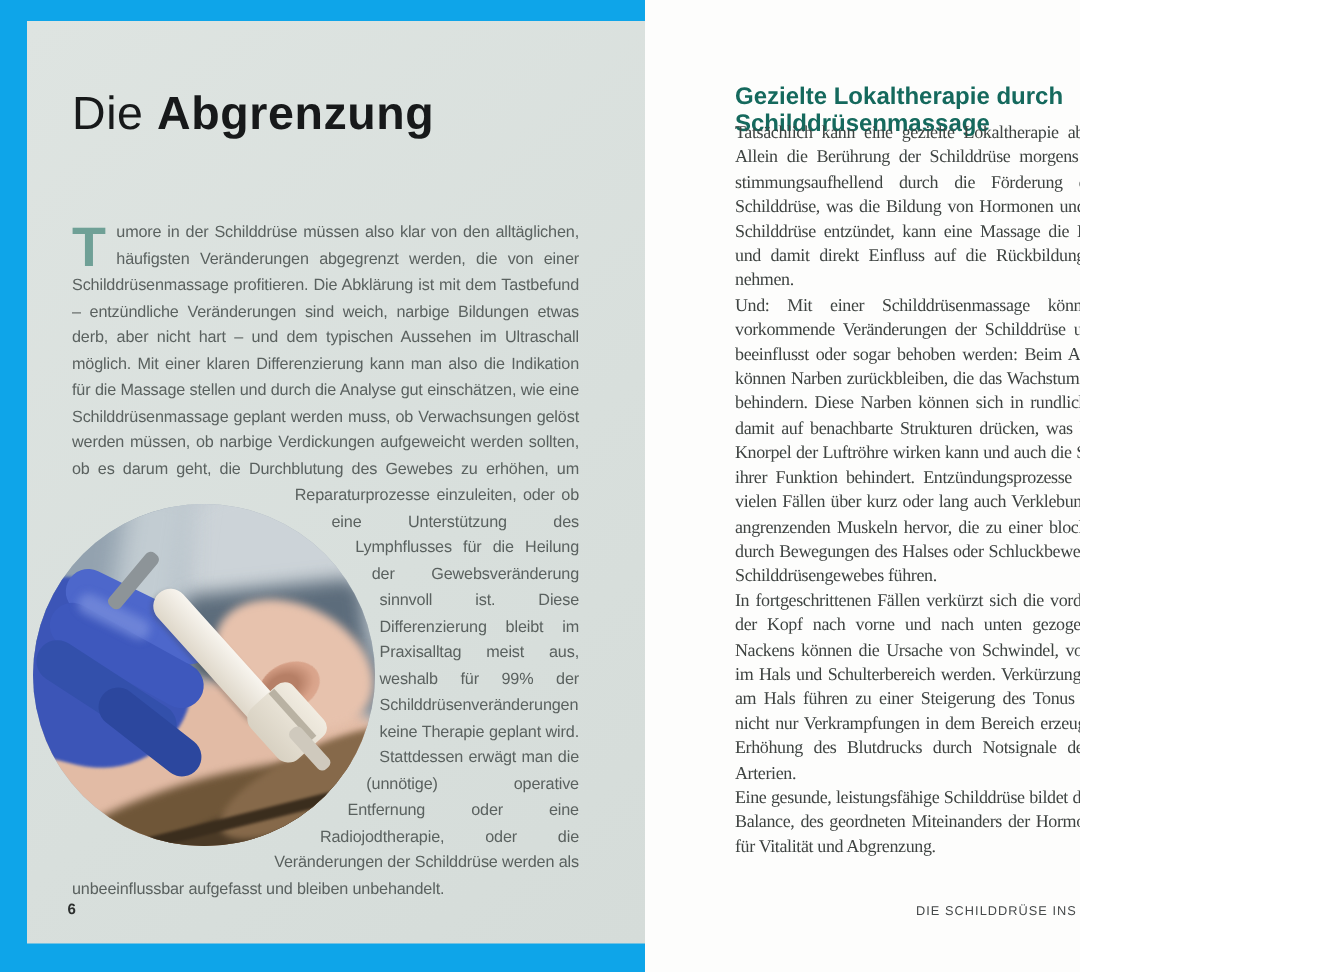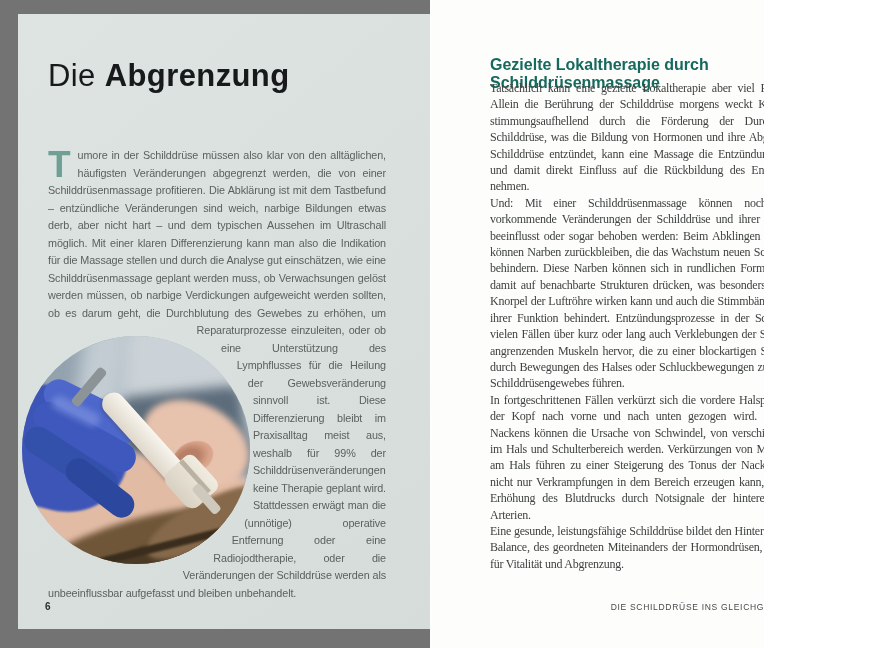--- a/index.html
+++ b/index.html
@@ -1,17 +1,17 @@
 <!DOCTYPE html>
 <html><head>
 <meta charset="utf-8">
 <style>
   html,body{margin:0;padding:0;width:886px;height:648px;overflow:hidden;background:#ffffff;}
   body{font-family:"Liberation Sans",sans-serif;}
-  .spread{position:relative;width:720px;height:648px;background:#737373;overflow:hidden;padding-left:44px;}
+  .spread{position:relative;width:720px;height:648px;background:#0ea5e9;overflow:hidden;}
 
   
   .left-page{position:absolute;left:18px;top:14px;width:412px;height:615px;
     background:linear-gradient(140deg,#dee4e1 0%,#d8dfdc 60%,#d5dcd9 100%);}
   .title{position:absolute;left:30px;top:42px;font-size:31px;line-height:39px;
     color:#17191a;letter-spacing:.4px;font-weight:400;}
   .title .bold{font-weight:700;}
   .body-text{position:absolute;left:30px;top:133px;width:338px;font-size:10.8px;
     line-height:17.5px;text-align:justify;color:#5a615f;letter-spacing:-.1px;}
   .body-text p{margin:0;}

